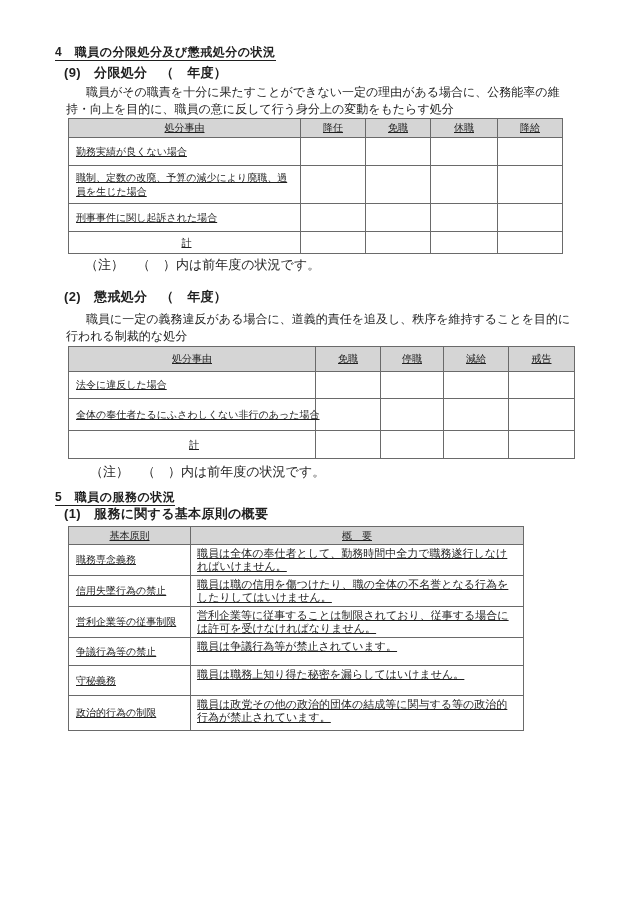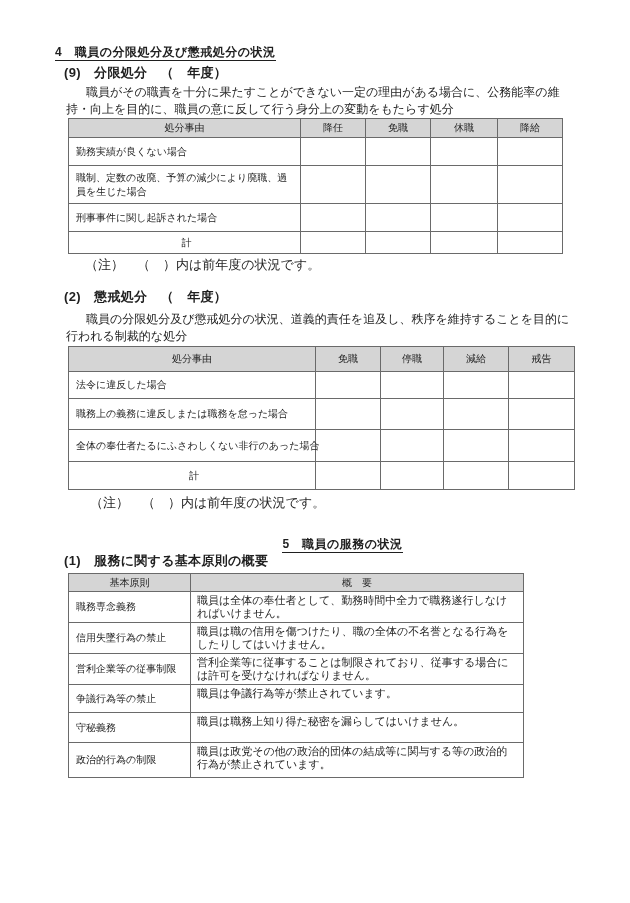--- a/index.html
+++ b/index.html
@@ -11,36 +11,36 @@
     overflow:hidden;
   }
   .page { position:relative; width:630px; height:903px; background:#ffffff; }
 
   .sec-title {
     margin:45px 0 0 55px;
     font-family:"Liberation Sans","DejaVu Sans",sans-serif;
     font-weight:bold; font-size:12px; line-height:15px; letter-spacing:0.5px;
   }
   .sec-title > span { border-bottom:1.3px solid #1f1f1f; padding-bottom:1px; }
-  #sec5-title { margin-top:28px;text-align:center; }
+  #sec5-title { margin-top:12px; }
 
   .sub-heading {
     margin-left:64px;
     font-family:"Liberation Sans","DejaVu Sans",sans-serif;
     font-weight:bold; font-size:13px; line-height:16px; letter-spacing:0.3px;
   }
   #sub1 { margin-top:5px; }
   #sub2 { margin-top:18px; }
   #sub3 { margin-top:1px; }
 
   .desc { margin-left:66px; width:515px; text-indent:20px; font-size:12px; line-height:16.5px; }
   #para1 { margin-top:3px; }
   #para2 { margin-top:6px; }
 
-  table { border-collapse:collapse; table-layout:fixed; margin-left:68px; border:1.5px solid #3c3c3c; }
+  table { border-collapse:collapse; table-layout:fixed; margin-left:68px; border:1.5px solid #3c3c3c;text-decoration:underline; }
   #t1 { margin-top:1px; width:494px; }
   #t2 { margin-top:2px; width:506px; }
   #t3 { margin-top:4px; width:455px; }
   th, td { border:1px solid #6a6a6a; font-weight:normal; font-size:10px; line-height:14px; }
   th { background:#d5d5d5; text-align:center; }
   td.label { text-align:left; padding:0 3px 0 7px; vertical-align:middle; }
   td.total { text-align:center; }
   td.principle { text-align:left; padding:0 3px 0 7px; vertical-align:middle; }
   td.summary { text-align:left; padding:2px 6px; vertical-align:top; font-size:11px; line-height:13px; }
   .nowrap { white-space:nowrap; }
@@ -110,21 +110,21 @@
           <td class="empty"></td>
           <td class="empty"></td>
       </tr>
     </tbody>
   </table>
 
   <div class="note" id="note1">（注）　（　）内は前年度の状況です。</div>
 
   <div class="sub-heading" id="sub2">(2)　懲戒処分　（　年度）</div>
 
-  <p class="desc" id="para2">職員の分限処分及び懲戒処分の状況、道義的責任を追及し、秩序を維持することを目的に行われる制裁的な処分</p>
+  <p class="desc" id="para2">職員に一定の義務違反がある場合に、道義的責任を追及し、秩序を維持することを目的に行われる制裁的な処分</p>
 
   <table id="t2">
     <colgroup>
       <col style="width:247px">
         <col style="width:65px">
         <col style="width:63px">
         <col style="width:65px">
         <col style="width:66px">
     </colgroup>
     <thead>
@@ -137,27 +137,20 @@
       </tr>
     </thead>
     <tbody>
       <tr class="h27">
         <td class="label nowrap">法令に違反した場合</td>
         <td class="empty"></td>
           <td class="empty"></td>
           <td class="empty"></td>
           <td class="empty"></td>
       </tr>
-      <tr class="h31">
-        <td class="label nowrap">職務上の義務に違反しまたは職務を怠った場合</td>
-        <td class="empty"></td>
-          <td class="empty"></td>
-          <td class="empty"></td>
-          <td class="empty"></td>
-      </tr>
       <tr class="h32">
         <td class="label nowrap">全体の奉仕者たるにふさわしくない非行のあった場合</td>
         <td class="empty"></td>
           <td class="empty"></td>
           <td class="empty"></td>
           <td class="empty"></td>
       </tr>
       <tr class="h28">
         <td class="label total">計</td>
         <td class="empty"></td>

